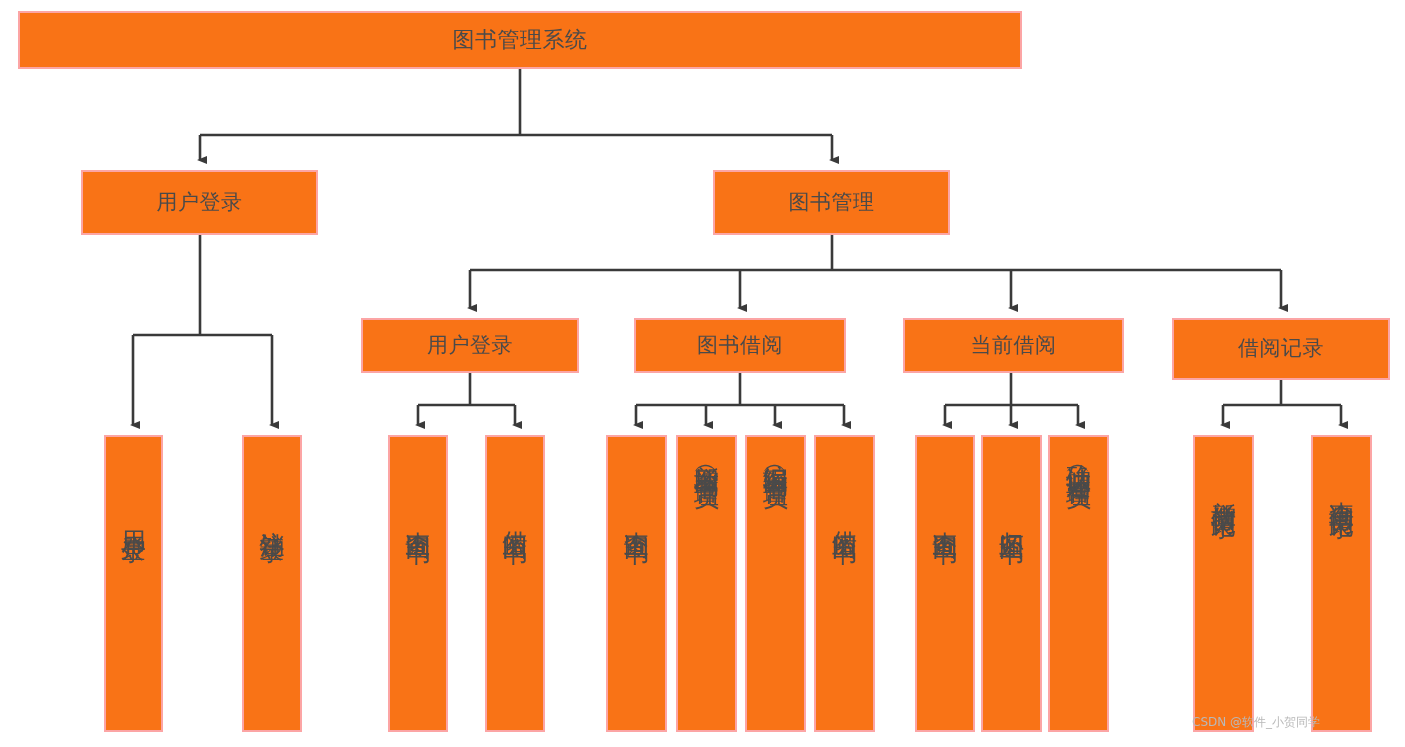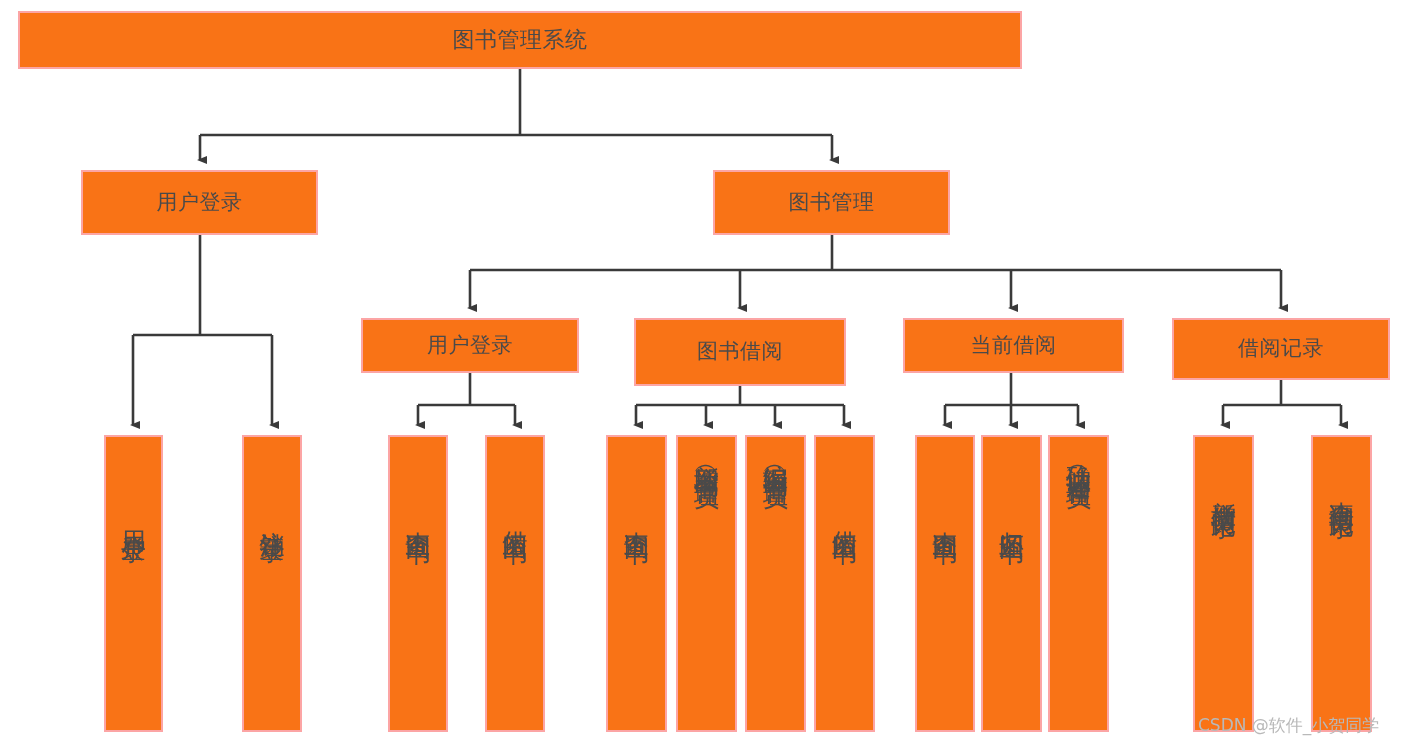--- a/index.html
+++ b/index.html
@@ -65,25 +65,24 @@
   .node.leaf.mid .label {
     margin-top: 68px;
   }
   .node.leaf.tall .label {
     margin-top: 2px;
   }
   .watermark {
     position: absolute;
     left: 1192px;
     top: 714px;
-    font-size: 17px;
+    font-size: 12px;
     color: #b9b9b9;
     white-space: nowrap;
     font-family: "DejaVu Sans", "Liberation Sans", sans-serif;
-    margin-left: 6px;
   }
 </style>
 </head>
 <body>
 
 <div id="canvas">
 
   <svg class="connectors" viewBox="0 0 1405 747">
     <defs>
       <marker id="arrow" markerWidth="10" markerHeight="10" refX="4" refY="7" orient="auto" markerUnits="userSpaceOnUse">
@@ -141,21 +140,21 @@
   <div class="node horiz" style="left:81px; top:170px; width:237px; height:65px;">
     <span class="label">用户登录</span>
   </div>
   <div class="node horiz" style="left:713px; top:170px; width:237px; height:65px;">
     <span class="label">图书管理</span>
   </div>
 
   <div class="node horiz" style="left:361px; top:318px; width:218px; height:55px;">
     <span class="label">用户登录</span>
   </div>
-  <div class="node horiz" style="left:634px; top:318px; width:212px; height:68px;">
+  <div class="node horiz" style="left:634px; top:318px; width:212px; height:55px;">
     <span class="label">图书借阅</span>
   </div>
   <div class="node horiz" style="left:903px; top:318px; width:221px; height:55px;">
     <span class="label">当前借阅</span>
   </div>
   <div class="node horiz" style="left:1172px; top:318px; width:218px; height:62px;">
     <span class="label">借阅记录</span>
   </div>
 
   <div class="node leaf mid" style="left:104px; top:435px; width:59px; height:297px;">

